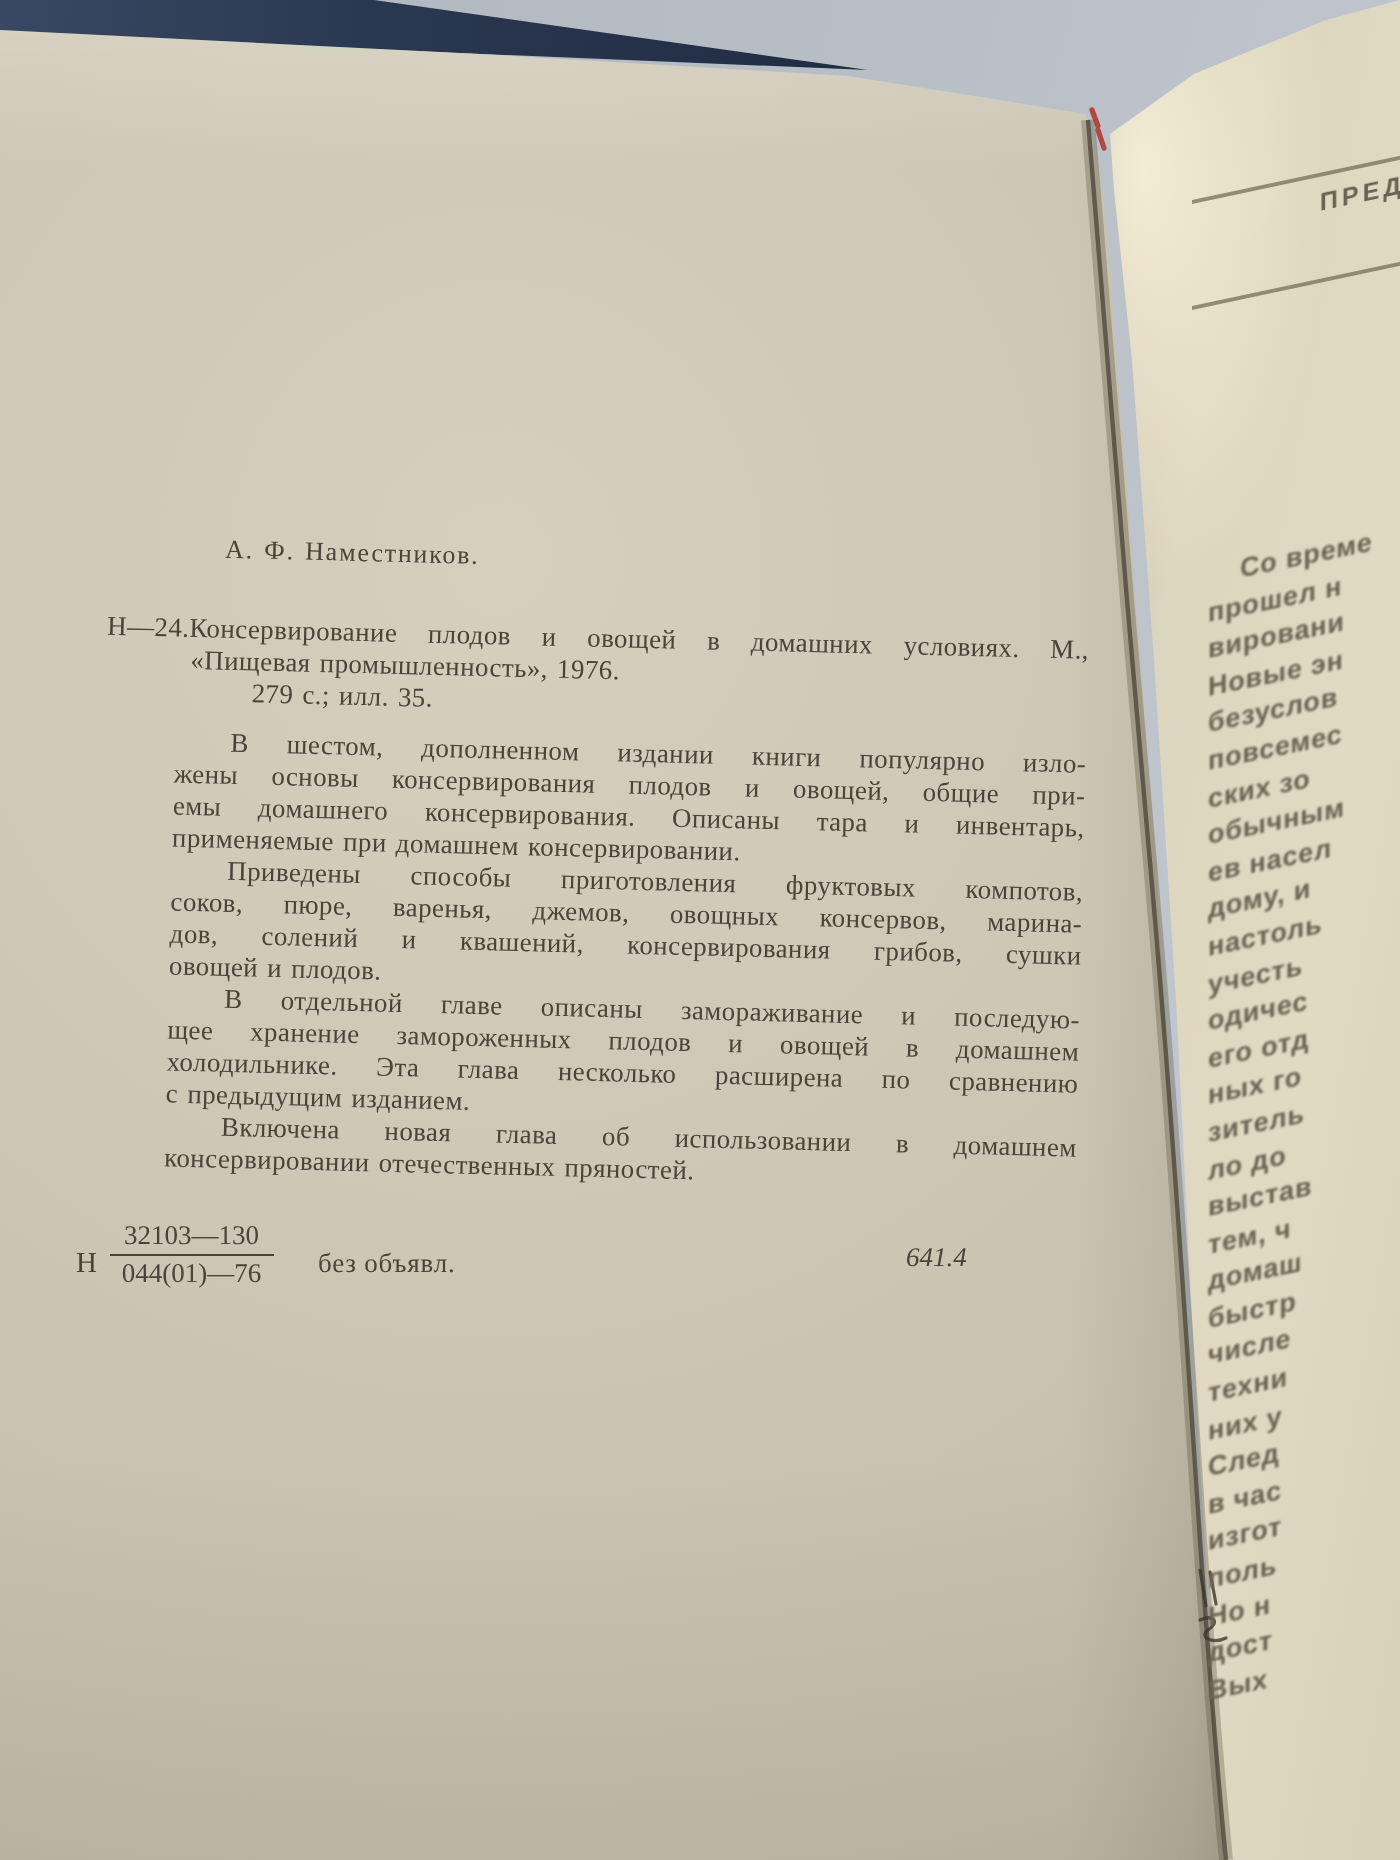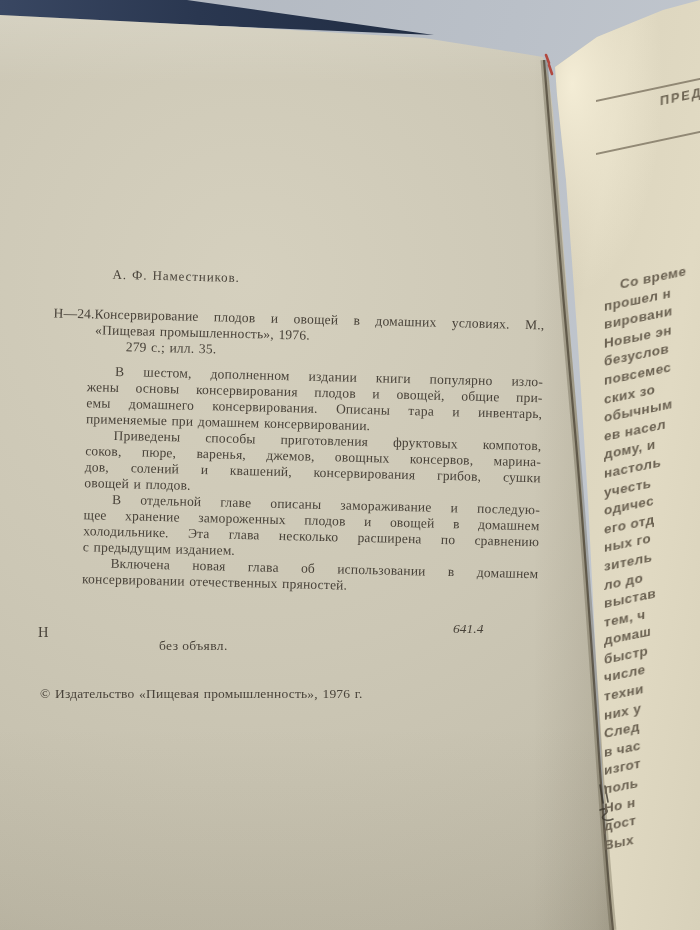--- a/index.html
+++ b/index.html
@@ -53,21 +53,21 @@
   .anno .ind{text-indent:28px;}
   
   .catalog{
     position:absolute; left:38px; top:610px; width:470px; height:50px;
     color:#49433a; font-size:13.5px;
   }
   .cat-letter{position:absolute; left:0; top:14px; font-size:14.5px;}
   .frac{position:absolute; left:17px; top:0; text-align:center;}
   .frac .num{display:block; padding:0 7px 1px 7px; border-bottom:1.4px solid #49433a;}
   .frac .den{display:block; padding:1px 4px 0 4px;}
-  .cat-note{position:absolute; left:121px; top:28px; letter-spacing:.4px;}
+  .cat-note{position:absolute; left:121px; top:14px; letter-spacing:.4px;}
   .udc{position:absolute; left:415px; top:11px;font-style:italic;}
   .copyright{
     position:absolute; left:40px; top:686px; font-size:13.5px; color:#49433a;
     letter-spacing:.2px; word-spacing:1px;
   }
   
   .rp-header{
     position:absolute; left:596px; top:100px; width:240px;
     transform:skewY(-12deg); transform-origin:0 0;
     color:#6b6251; filter:blur(.3px);
@@ -126,25 +126,28 @@
       <div class="lt-line j">холодильнике. Эта глава несколько расширена по сравнению</div>
       <div class="lt-line">с предыдущим изданием.</div>
 
       <div class="lt-line j ind">Включена новая глава об использовании в домашнем</div>
       <div class="lt-line">консервировании отечественных пряностей.</div>
     </div>
   </div>
 
   <div class="catalog">
     <span class="cat-letter">Н</span>
+    <span class="frac">
+      <span class="num">32103—130</span>
+      <span class="den">044(01)—76</span>
+    </span>
     <span class="cat-note">без объявл.</span>
     <span class="udc">641.4</span>
   </div>
 
-  <div class="copyright">© Издательство «Пищевая промышленность», 1976 г.</div>
 
   <div class="rp-header">
     <div class="rule"></div>
     <div class="rp-title">ПРЕД</div>
     <div class="rule rule2"></div>
   </div>
 
   <div class="rp-body">Со време
 прошел н
 вировани

